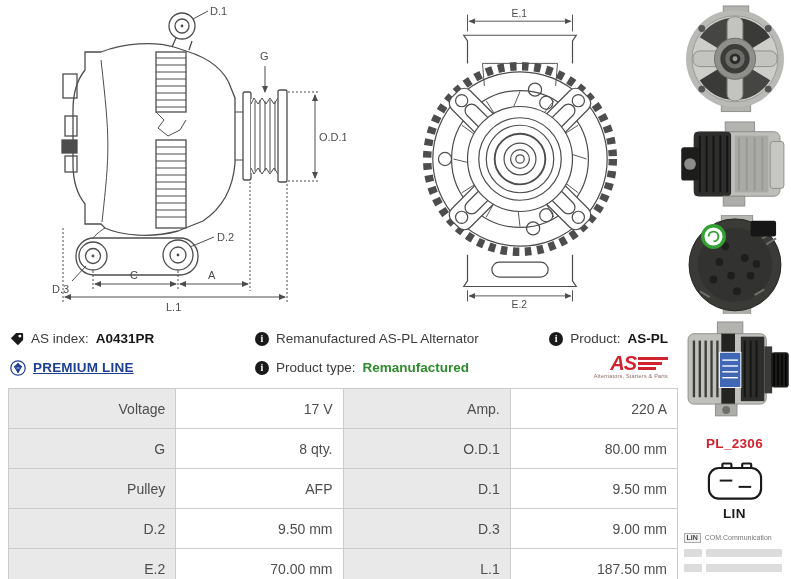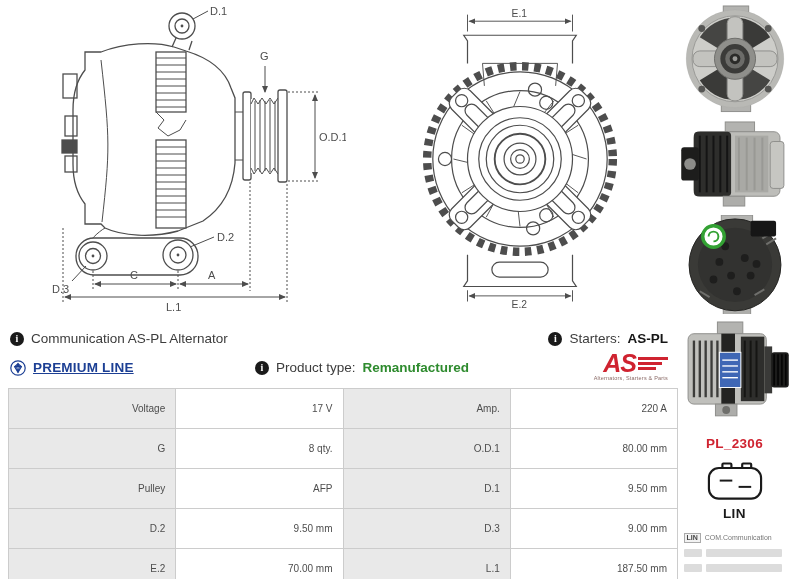--- a/index.html
+++ b/index.html
@@ -27,31 +27,31 @@
   .c1{width:245px;}
   .c2{flex:1;}
   .c3{width:120px; justify-content:flex-end;}
   .b{font-weight:bold; color:#161616;}
   .premium{color:var(--premium-blue); font-weight:bold; letter-spacing:.2px;text-decoration:underline;}
   .green{color:var(--reman-green); font-weight:bold;}
   .info-icon{display:inline-flex; width:14px; height:14px; border-radius:50%; background:#1a1a1a; color:#fff;
      font-family:"Liberation Serif",serif; font-weight:bold; font-size:10px; align-items:center; justify-content:center; flex:0 0 14px;}
   .logo{display:flex; flex-direction:column; align-items:flex-end; line-height:1;}
   .logo-main{display:flex; align-items:center;}
-  .logo-as{color:var(--accent-red); font-weight:bold; font-style:italic; font-size:25px; letter-spacing:-1px; line-height:.85;}
+  .logo-as{color:var(--accent-red); font-weight:bold; font-style:italic; font-size:20px; letter-spacing:-1px; line-height:.85;}
   .logo-stripes{display:flex; flex-direction:column; gap:2px; margin-left:2px;}
   .logo-stripes i{display:block; height:3px; background:var(--accent-red);}
   .logo-stripes i:nth-child(1){width:30px;}
   .logo-stripes i:nth-child(2){width:24px;}
   .logo-stripes i:nth-child(3){width:18px;}
   .logo-sub{font-size:5.5px; color:#8a6a66; margin-top:2px; letter-spacing:.2px;}
 
   
   table.specs{border-collapse:collapse; width:670px; margin-left:8px; table-layout:fixed;}
-  table.specs td{border:1px solid var(--table-border); font-size:10px; color:var(--ink);
+  table.specs td{border:1px solid var(--table-border); font-size:14px; color:var(--ink);
      text-align:right; padding:3px 10px 3px 4px; height:40px; background:#fff;}
   table.specs td.lab{background:var(--table-label-bg);}
 
   
   .photo{margin-bottom:7px; display:block;}
   .plug-code{color:var(--accent-red); font-weight:bold; font-size:13.5px; margin:10px 0 8px 0; letter-spacing:.3px;}
   .plug-name{font-weight:bold; font-size:13.5px; color:#1a1a1a; margin:2px 0 12px 0; letter-spacing:.5px;}
   .legend{width:102px;}
   .legend-row{display:flex; align-items:center; gap:4px; margin-bottom:6px;}
   .legend-tag{font-size:7px; font-weight:bold; color:#444; border:1px solid #aaa; background:#f2f2f2; padding:0 2px; line-height:8px;}
@@ -257,27 +257,35 @@
             <line x1="216" y1="300" x2="216" y2="312"></line>
           <line x1="106" y1="306" x2="214" y2="306" marker-start="url(#arb2)" marker-end="url(#ar2)"></line>
         </g>
         <text x="151" y="9">E.1</text>
         <text x="151" y="319">E.2</text>
       </svg>
     </div>
 
     <div class="infobar">
       <div class="info-row">
+        <div class="info-cell c1">
+          <svg width="14" height="14" viewBox="0 0 16 16">
+            <path d="M1,7 L7,1 L14,1 L15,2 L15,9 L9,15 Z" fill="#1a1a1a"></path>
+            <circle cx="11.3" cy="4.7" r="1.7" fill="#fff"></circle>
+          </svg>
+          <span>AS index:</span>
+          <span class="b">A0431PR</span>
+        </div>
         <div class="info-cell c2">
           <span class="info-icon">i</span>
-          <span>Communication AS-PL Alternator</span>
+          <span>Remanufactured AS-PL Alternator</span>
         </div>
         <div class="info-cell c3">
           <span class="info-icon">i</span>
-          <span>Starters:</span>
+          <span>Product:</span>
           <span class="b">AS-PL</span>
         </div>
       </div>
       <div class="info-row">
         <div class="info-cell c1">
           <svg width="16" height="16" viewBox="0 0 16 16" fill="none" stroke="#1c3f94" stroke-width="1.2">
             <circle cx="8" cy="8" r="7.2"></circle>
             <path d="M4.6,6.6 L8,3.8 L11.4,6.6 L8,12.4 Z"></path>
             <path d="M4.6,6.6 L11.4,6.6 M6.6,6.6 L8,3.8 L9.4,6.6 M6.6,6.6 L8,12.4 L9.4,6.6"></path>
           </svg>

